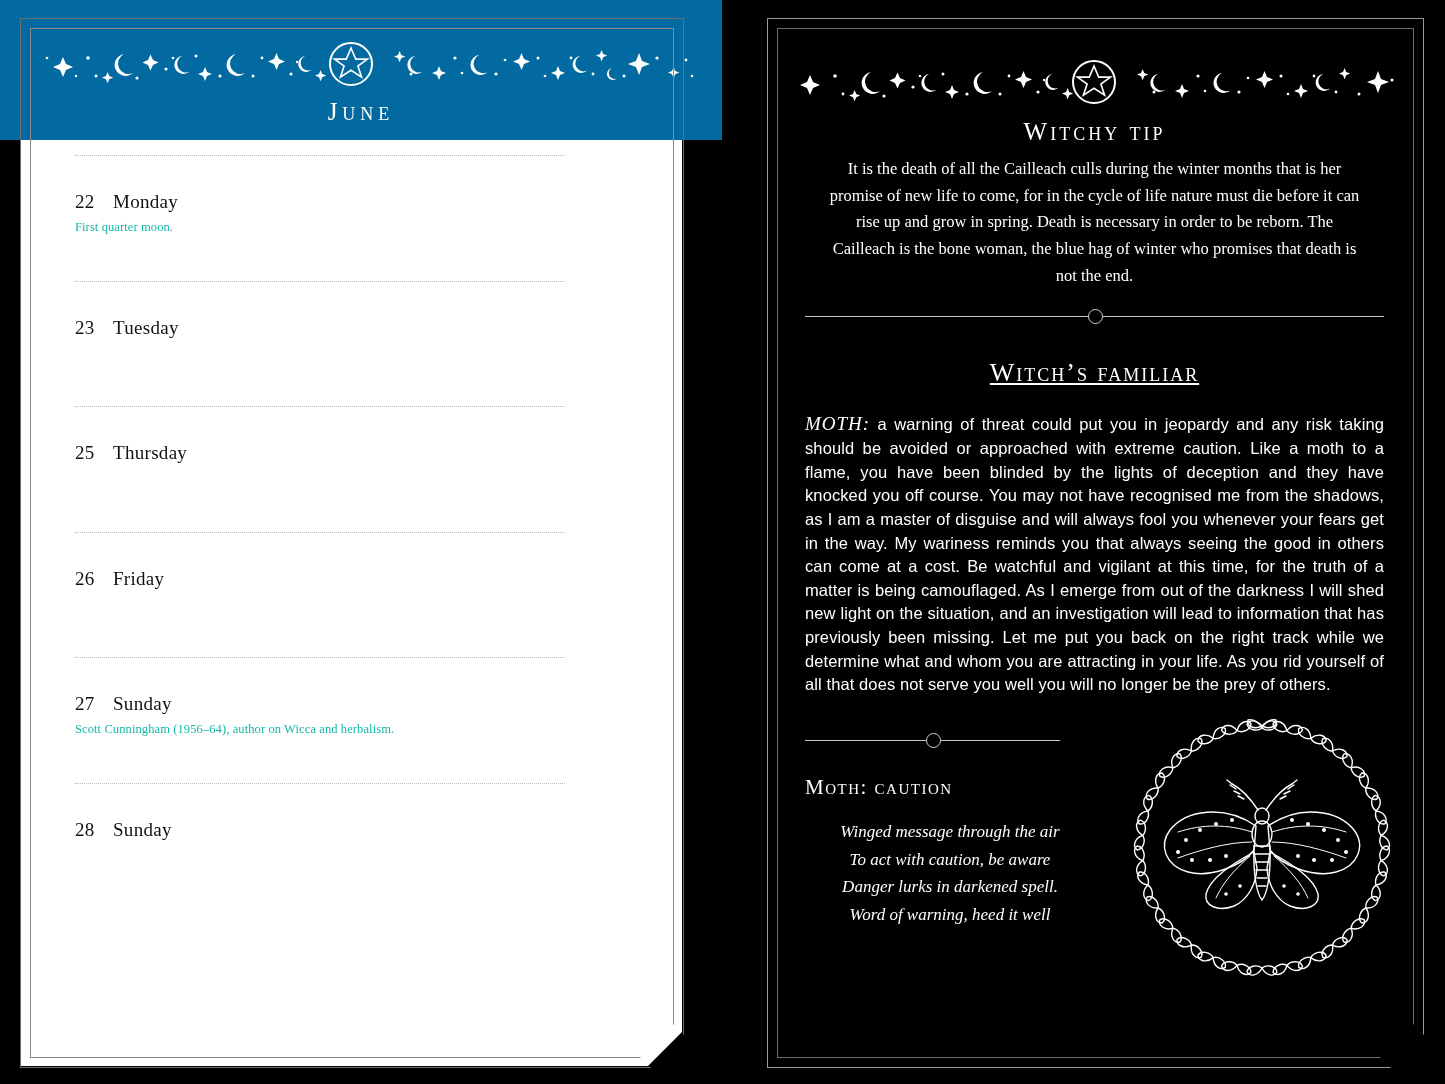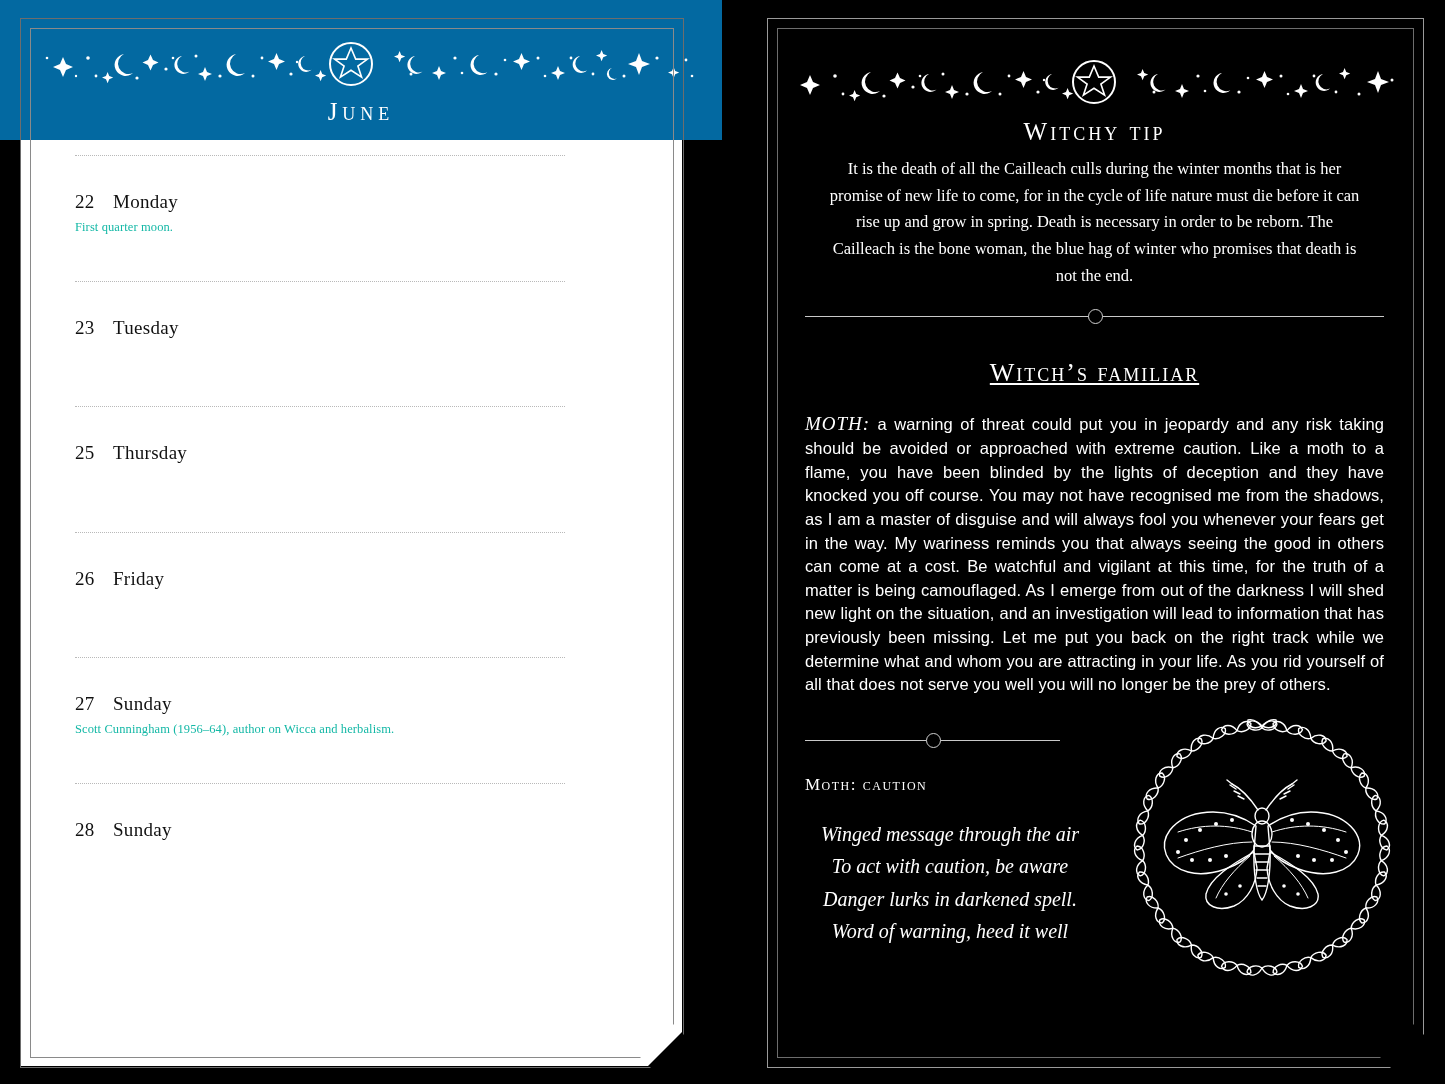--- a/index.html
+++ b/index.html
@@ -199,32 +199,32 @@
   .divider-2 {
     left: 38px;
     width: 255px;
     top: 712px;
   }
   .caution-title {
     position: absolute;
     left: 38px;
     top: 757px;
     width: 300px;
-    font-size: 17px;
+    font-size: 21px;
     letter-spacing: 1.5px;
     font-variant: small-caps;
   }
   .verse {
     position: absolute;
     left: 38px;
     top: 800px;
     width: 290px;
     text-align: center;
     font-style: italic;
-    font-size: 20px;
+    font-size: 17px;
     line-height: 1.62;
   }
   .moth-art {
     position: absolute;
     right: 10px;
     top: 680px;
     width: 300px;
     height: 300px;
   }
   .gutter {

